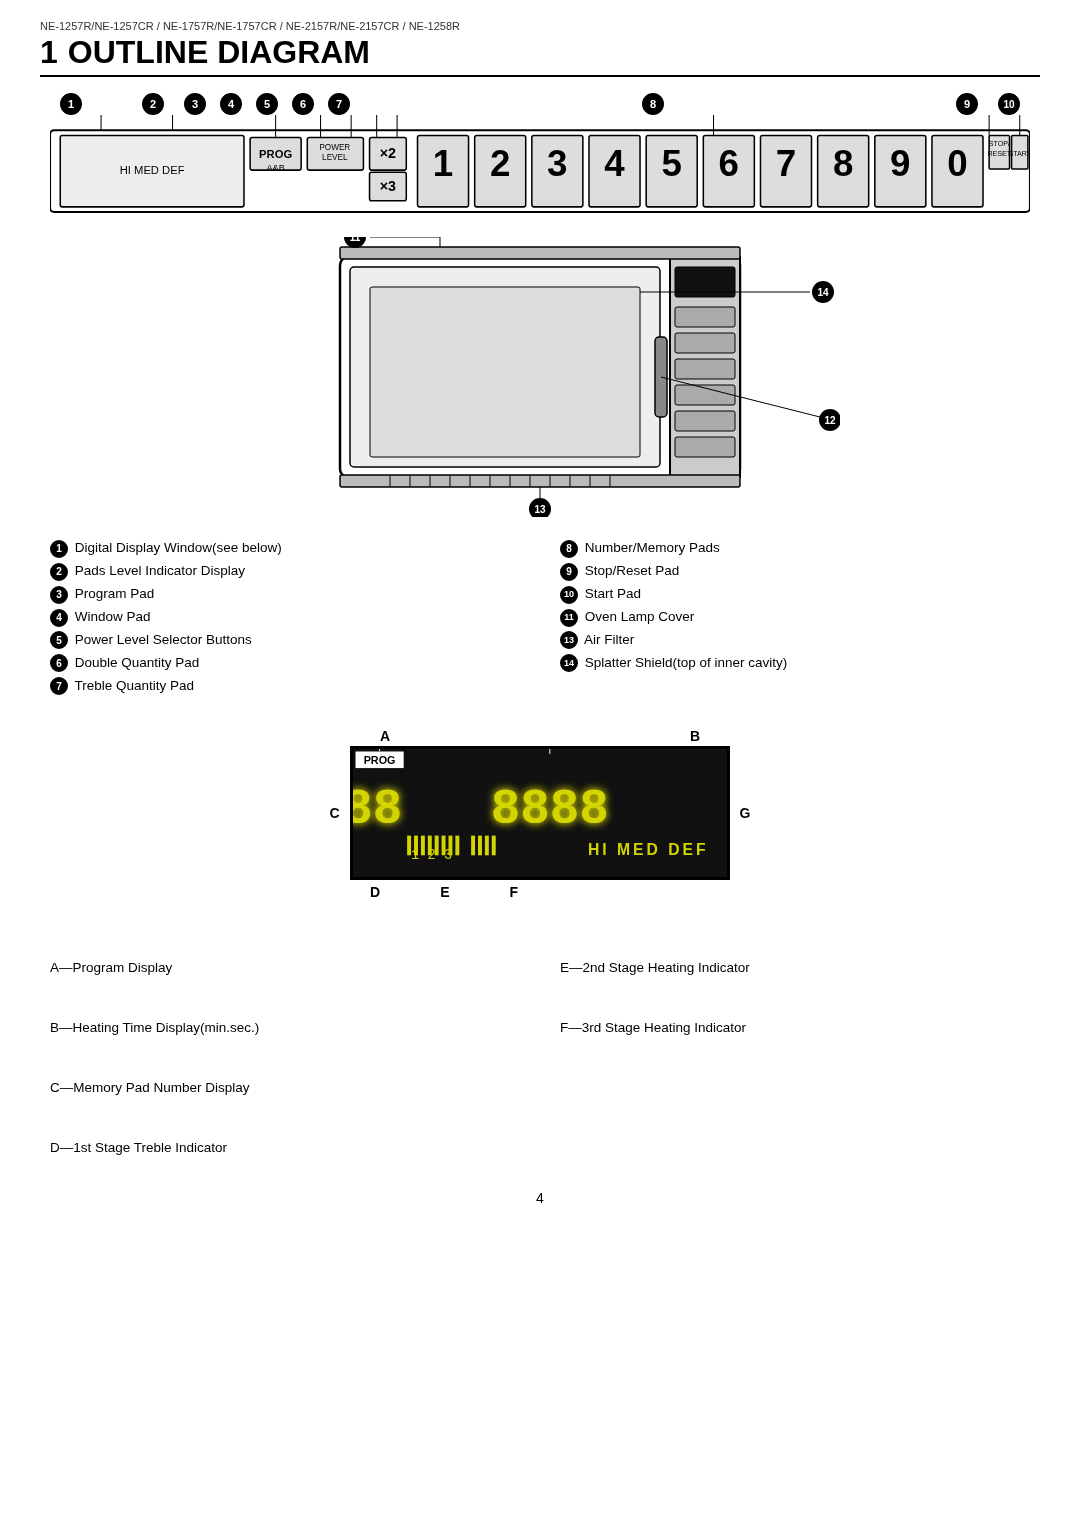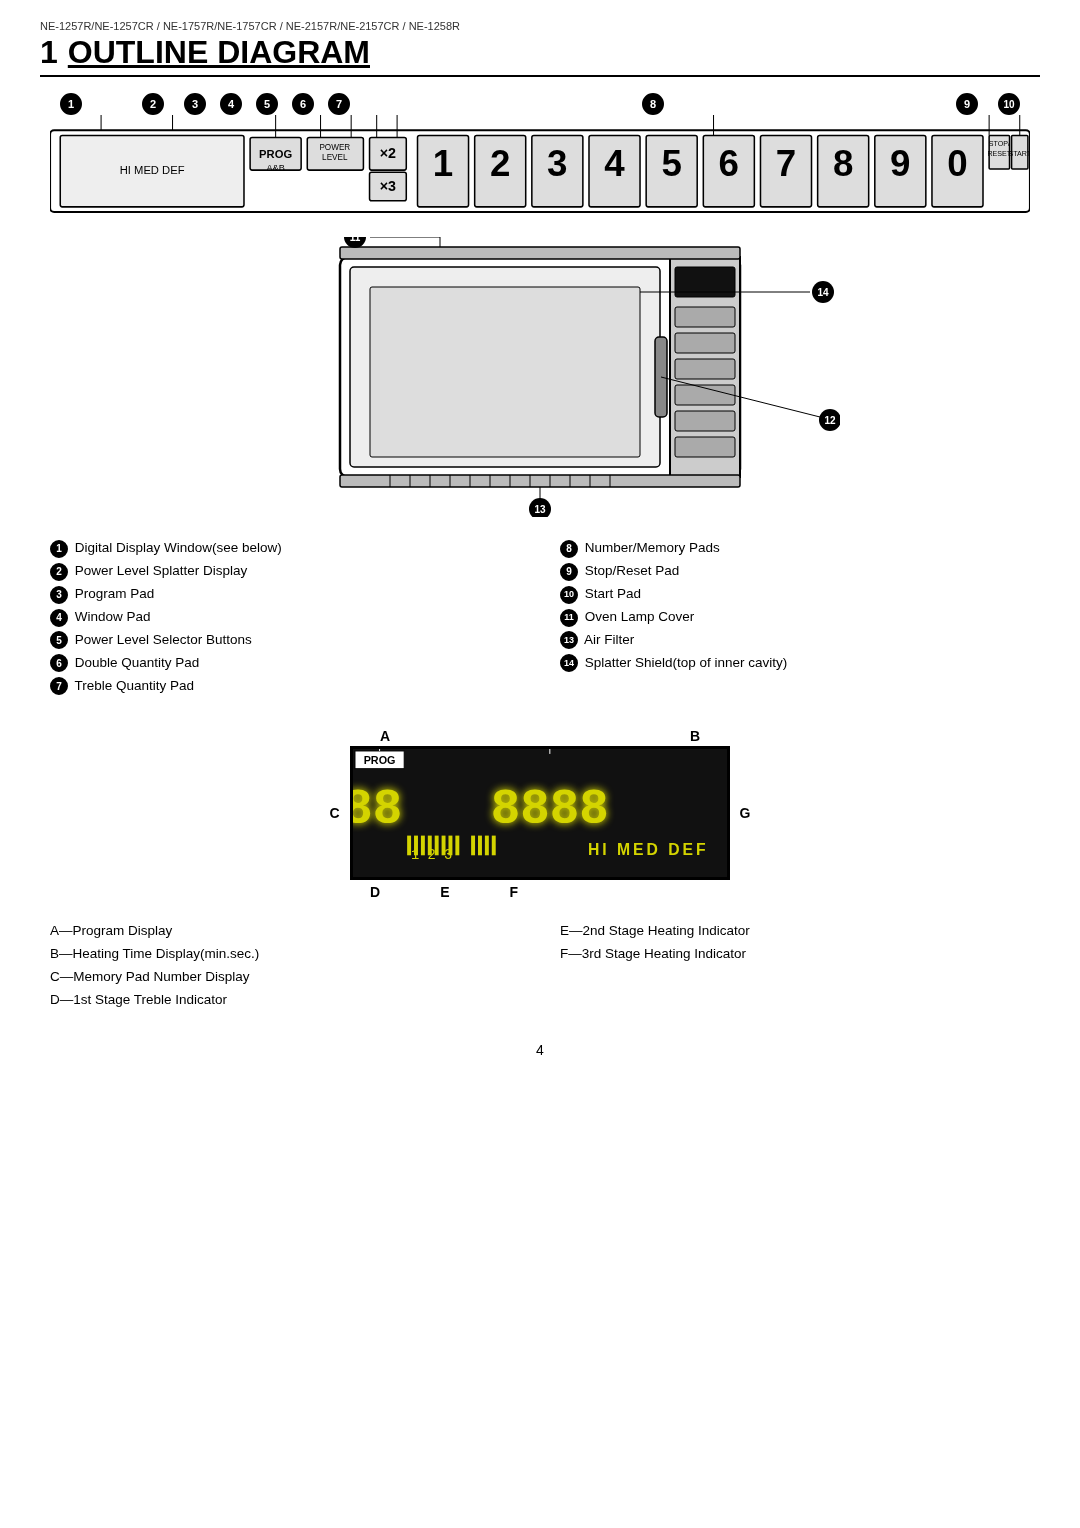--- a/index.html
+++ b/index.html
@@ -51,36 +51,37 @@
     .bottom-legend {
       display: grid;
       grid-template-columns: 1fr 1fr;
       gap: 3px 40px;
       padding: 0 10px;
       font-size: 13.5px;
     }
 
     .legend-item {
       line-height: 1.7;
+      margin-top: 37px;
     }
 
     .page-num {
       text-align: center;
       margin-top: 30px;
       font-size: 14px;
     }
   </style>
 </head>
 <body>
 
 <div class="model-line">NE-1257R/NE-1257CR / NE-1757R/NE-1757CR / NE-2157R/NE-2157CR / NE-1258R</div>
 
 <div style="display:flex; align-items:baseline; margin-bottom:16px; border-bottom:2px solid #000; padding-bottom:4px;">
   <span class="section-number">1</span>
-  <span class="page-title" style="border:none; padding:0; margin:0;text-decoration:underline;">OUTLINE DIAGRAM</span>
+  <span class="page-title" style="border:none; padding:0; margin:0;">OUTLINE DIAGRAM</span>
 </div>
 
 <div style="position:relative; margin-bottom:10px;">
 
   <div style="display:flex; align-items:flex-end; margin-bottom:0; padding: 0 20px; gap:0; justify-content:space-between;">
 
     <div style="display:flex; gap:60px; align-items:flex-end;">
       <span style="display:inline-flex;width:22px;height:22px;border-radius:50%;border:2px solid #000;background:#000;color:#fff;align-items:center;justify-content:center;font-size:11px;font-weight:bold;">1</span>
       <span style="display:inline-flex;width:22px;height:22px;border-radius:50%;border:2px solid #000;background:#000;color:#fff;align-items:center;justify-content:center;font-size:11px;font-weight:bold;">2</span>
     </div>
@@ -240,21 +241,21 @@
 
 <div class="parts-list">
 
   <div>
     <div class="part-item">
       <span style="display:inline-flex;width:18px;height:18px;border-radius:50%;border:2px solid #000;background:#000;color:#fff;align-items:center;justify-content:center;font-size:10px;font-weight:bold;vertical-align:middle;margin-right:3px;">1</span>
       <span>Digital Display Window(see below)</span>
     </div>
     <div class="part-item">
       <span style="display:inline-flex;width:18px;height:18px;border-radius:50%;border:2px solid #000;background:#000;color:#fff;align-items:center;justify-content:center;font-size:10px;font-weight:bold;vertical-align:middle;margin-right:3px;">2</span>
-      <span>Power Level Splatter Display</span>
+      <span>Pads Level Indicator Display</span>
     </div>
     <div class="part-item">
       <span style="display:inline-flex;width:18px;height:18px;border-radius:50%;border:2px solid #000;background:#000;color:#fff;align-items:center;justify-content:center;font-size:10px;font-weight:bold;vertical-align:middle;margin-right:3px;">3</span>
       <span>Program Pad</span>
     </div>
     <div class="part-item">
       <span style="display:inline-flex;width:18px;height:18px;border-radius:50%;border:2px solid #000;background:#000;color:#fff;align-items:center;justify-content:center;font-size:10px;font-weight:bold;vertical-align:middle;margin-right:3px;">4</span>
       <span>Window Pad</span>
     </div>
     <div class="part-item">

